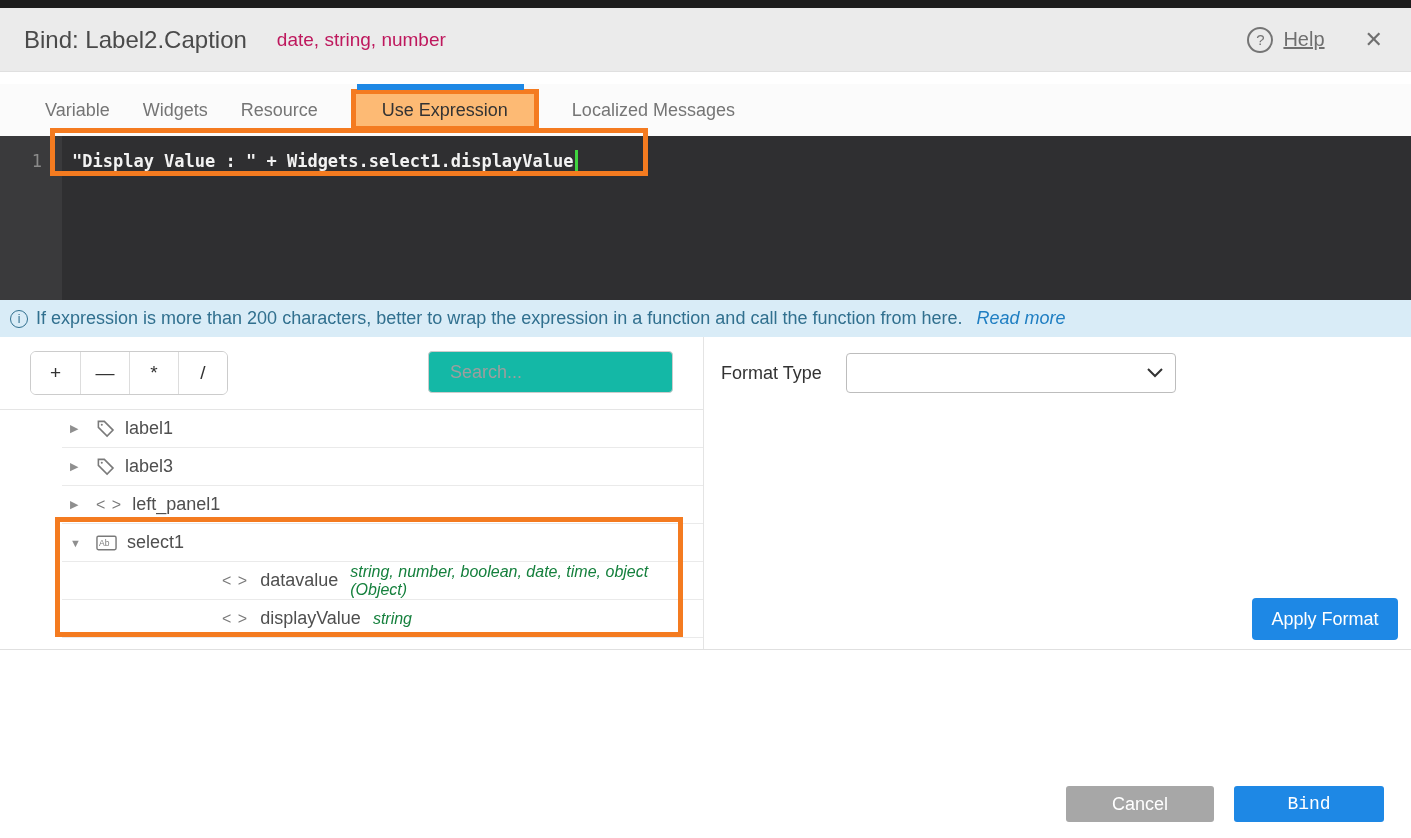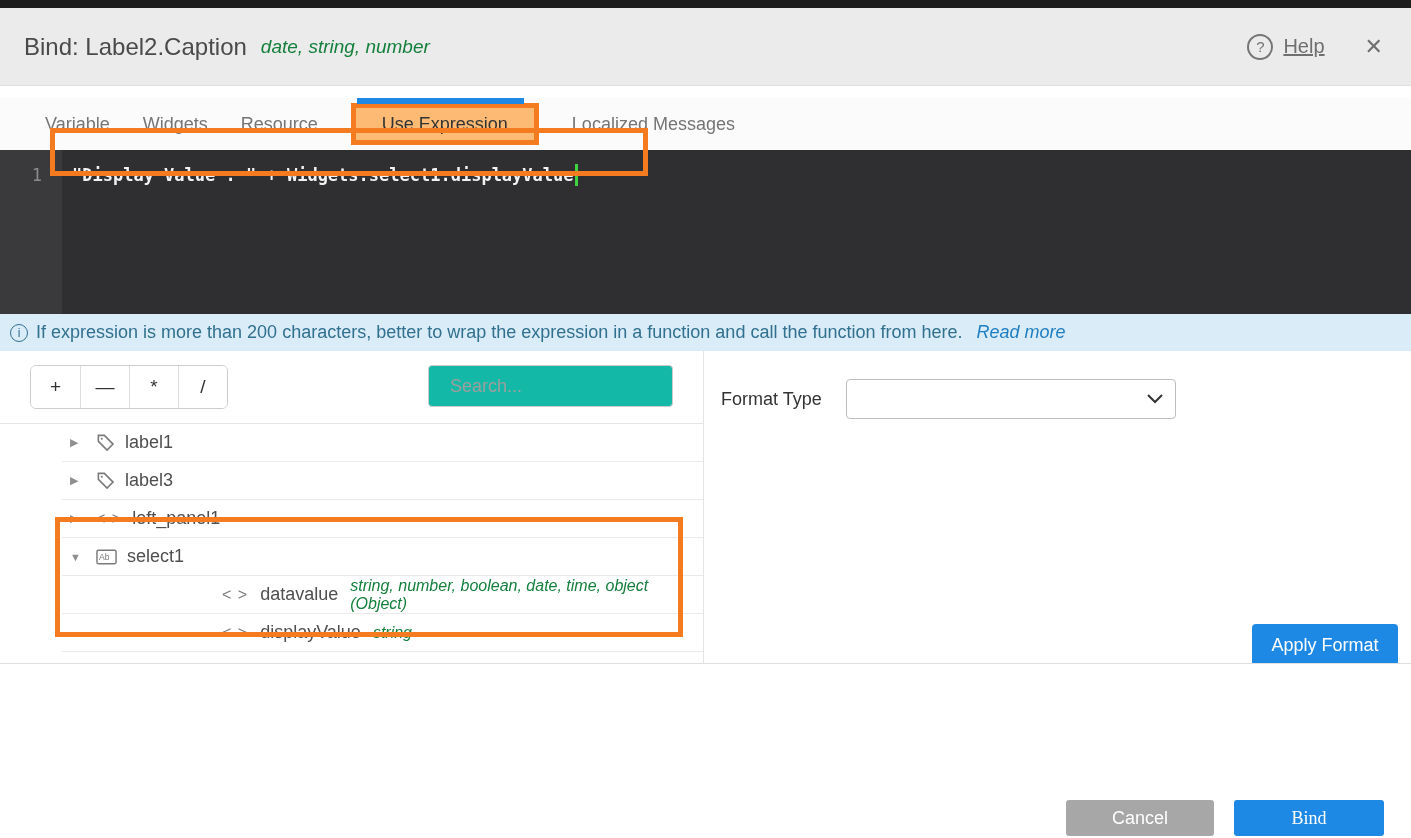--- a/index.html
+++ b/index.html
@@ -4,24 +4,24 @@
 <style>
   * { box-sizing: border-box; margin: 0; padding: 0; }
   html,body { width:1411px; height:838px; }
   body { font-family: "Liberation Sans", sans-serif; background:#fff; overflow:hidden; }
   #page { position:relative; width:1411px; height:838px; background:#fff; }
 
   
   .top-strip { height:8px; background:#1d1d1d; }
 
   
-  .titlebar { height:78px; background:#ebebeb; border-bottom:1px solid #e0e0e0;
+  .titlebar { height:64px; background:#ebebeb; border-bottom:1px solid #e0e0e0;
               display:flex; align-items:center; padding:0 28px 0 24px; }
   .dlg-title { font-size:24px; color:#4a4a4a; }
-  .dlg-subtitle { font-size:19px; font-style:italic; color:#15803d; margin-left:14px; }
+  .dlg-subtitle { font-size:19px; color:#be185d; margin-left:30px; }
   .titlebar-spacer { flex:1; }
   .help-group { display:flex; align-items:center; gap:10px; color:#6f6f6f; cursor:pointer; }
   .help-circle { width:26px; height:26px; border:2px solid #757575; border-radius:50%;
                  display:flex; align-items:center; justify-content:center;
                  font-size:15px; color:#757575; }
   .help-text { font-size:20px;text-decoration:underline; }
   .close-x { font-size:22px; color:#6f6f6f; margin-left:40px; cursor:pointer; }
 
   
   .tabbar { height:52px; background:#fbfbfb; display:flex; align-items:center;
@@ -77,40 +77,40 @@
               padding-left:8px; cursor:pointer; }
   .expander { width:14px; font-size:11px; color:#8f8f8f; flex:0 0 auto; }
   .tree-icon { margin:0 10px 0 12px; display:flex; align-items:center; color:#7a7a7a; flex:0 0 auto; }
   .code-glyph { font-size:16px; color:#7a7a7a; letter-spacing:1px; white-space:pre; }
   .tree-label { font-size:18px; color:#4f4f4f; }
   .tree-row.child { padding-left:160px; }
   .tree-row.child .tree-icon { margin:0 12px 0 0; }
   .type-hint { font-size:16px; font-style:italic; color:#15803d; margin-left:12px; }
 
   
-  .right-panel { position:absolute; left:704px; top:16px; width:707px; height:312px;text-decoration:underline; }
+  .right-panel { position:absolute; left:704px; top:4px; width:707px; height:312px;text-decoration:underline; }
   .format-label { position:absolute; left:17px; top:22px; font-size:18px; color:#333; }
   .select-wrap { position:absolute; left:142px; top:12px; width:330px; height:40px; }
   .select-wrap select { width:100%; height:100%; appearance:none; -webkit-appearance:none;
                         border:1px solid #bdbdbd; border-radius:4px; background:#fff;
                         padding:0 36px 0 10px; font-size:16px; color:#333;
                         font-family:"Liberation Sans", sans-serif; }
   .select-chevron { position:absolute; right:13px; top:15px; pointer-events:none; }
   .apply-btn { position:absolute; left:548px; top:257px; width:146px; height:42px;
                background:#1e88e5; color:#fff; border:none; border-radius:4px;
                font-size:18px; cursor:pointer; font-family:"Liberation Sans", sans-serif; }
 
   
   .footer { position:relative; height:195px; border-top:1px solid #e0e0e0; background:#fff;padding-left:30px; }
   .cancel-btn { position:absolute; left:1066px; top:136px; width:148px; height:36px;
                 background:#a7a7a7; color:#fff; border:none; border-radius:3px;
                 font-size:18px; cursor:pointer; font-family:"Liberation Sans", sans-serif; }
   .bind-btn { position:absolute; left:1234px; top:136px; width:150px; height:36px;
               background:#1e88e5; color:#fff; border:none; border-radius:3px;
-              font-size:18px; cursor:pointer; font-family:Liberation Serif, serif; }
+              font-size:18px; cursor:pointer; font-family:Liberation Mono, monospace; }
 
   
   .annotation { position:absolute; border:5px solid #f47b20; pointer-events:none; z-index:50; }
   #ann-code { left:50px; top:128px; width:598px; height:48px; }
   #ann-select { left:55px; top:517px; width:628px; height:120px; }
 </style>
 </head>
 <body>
 
 <div id="page">

